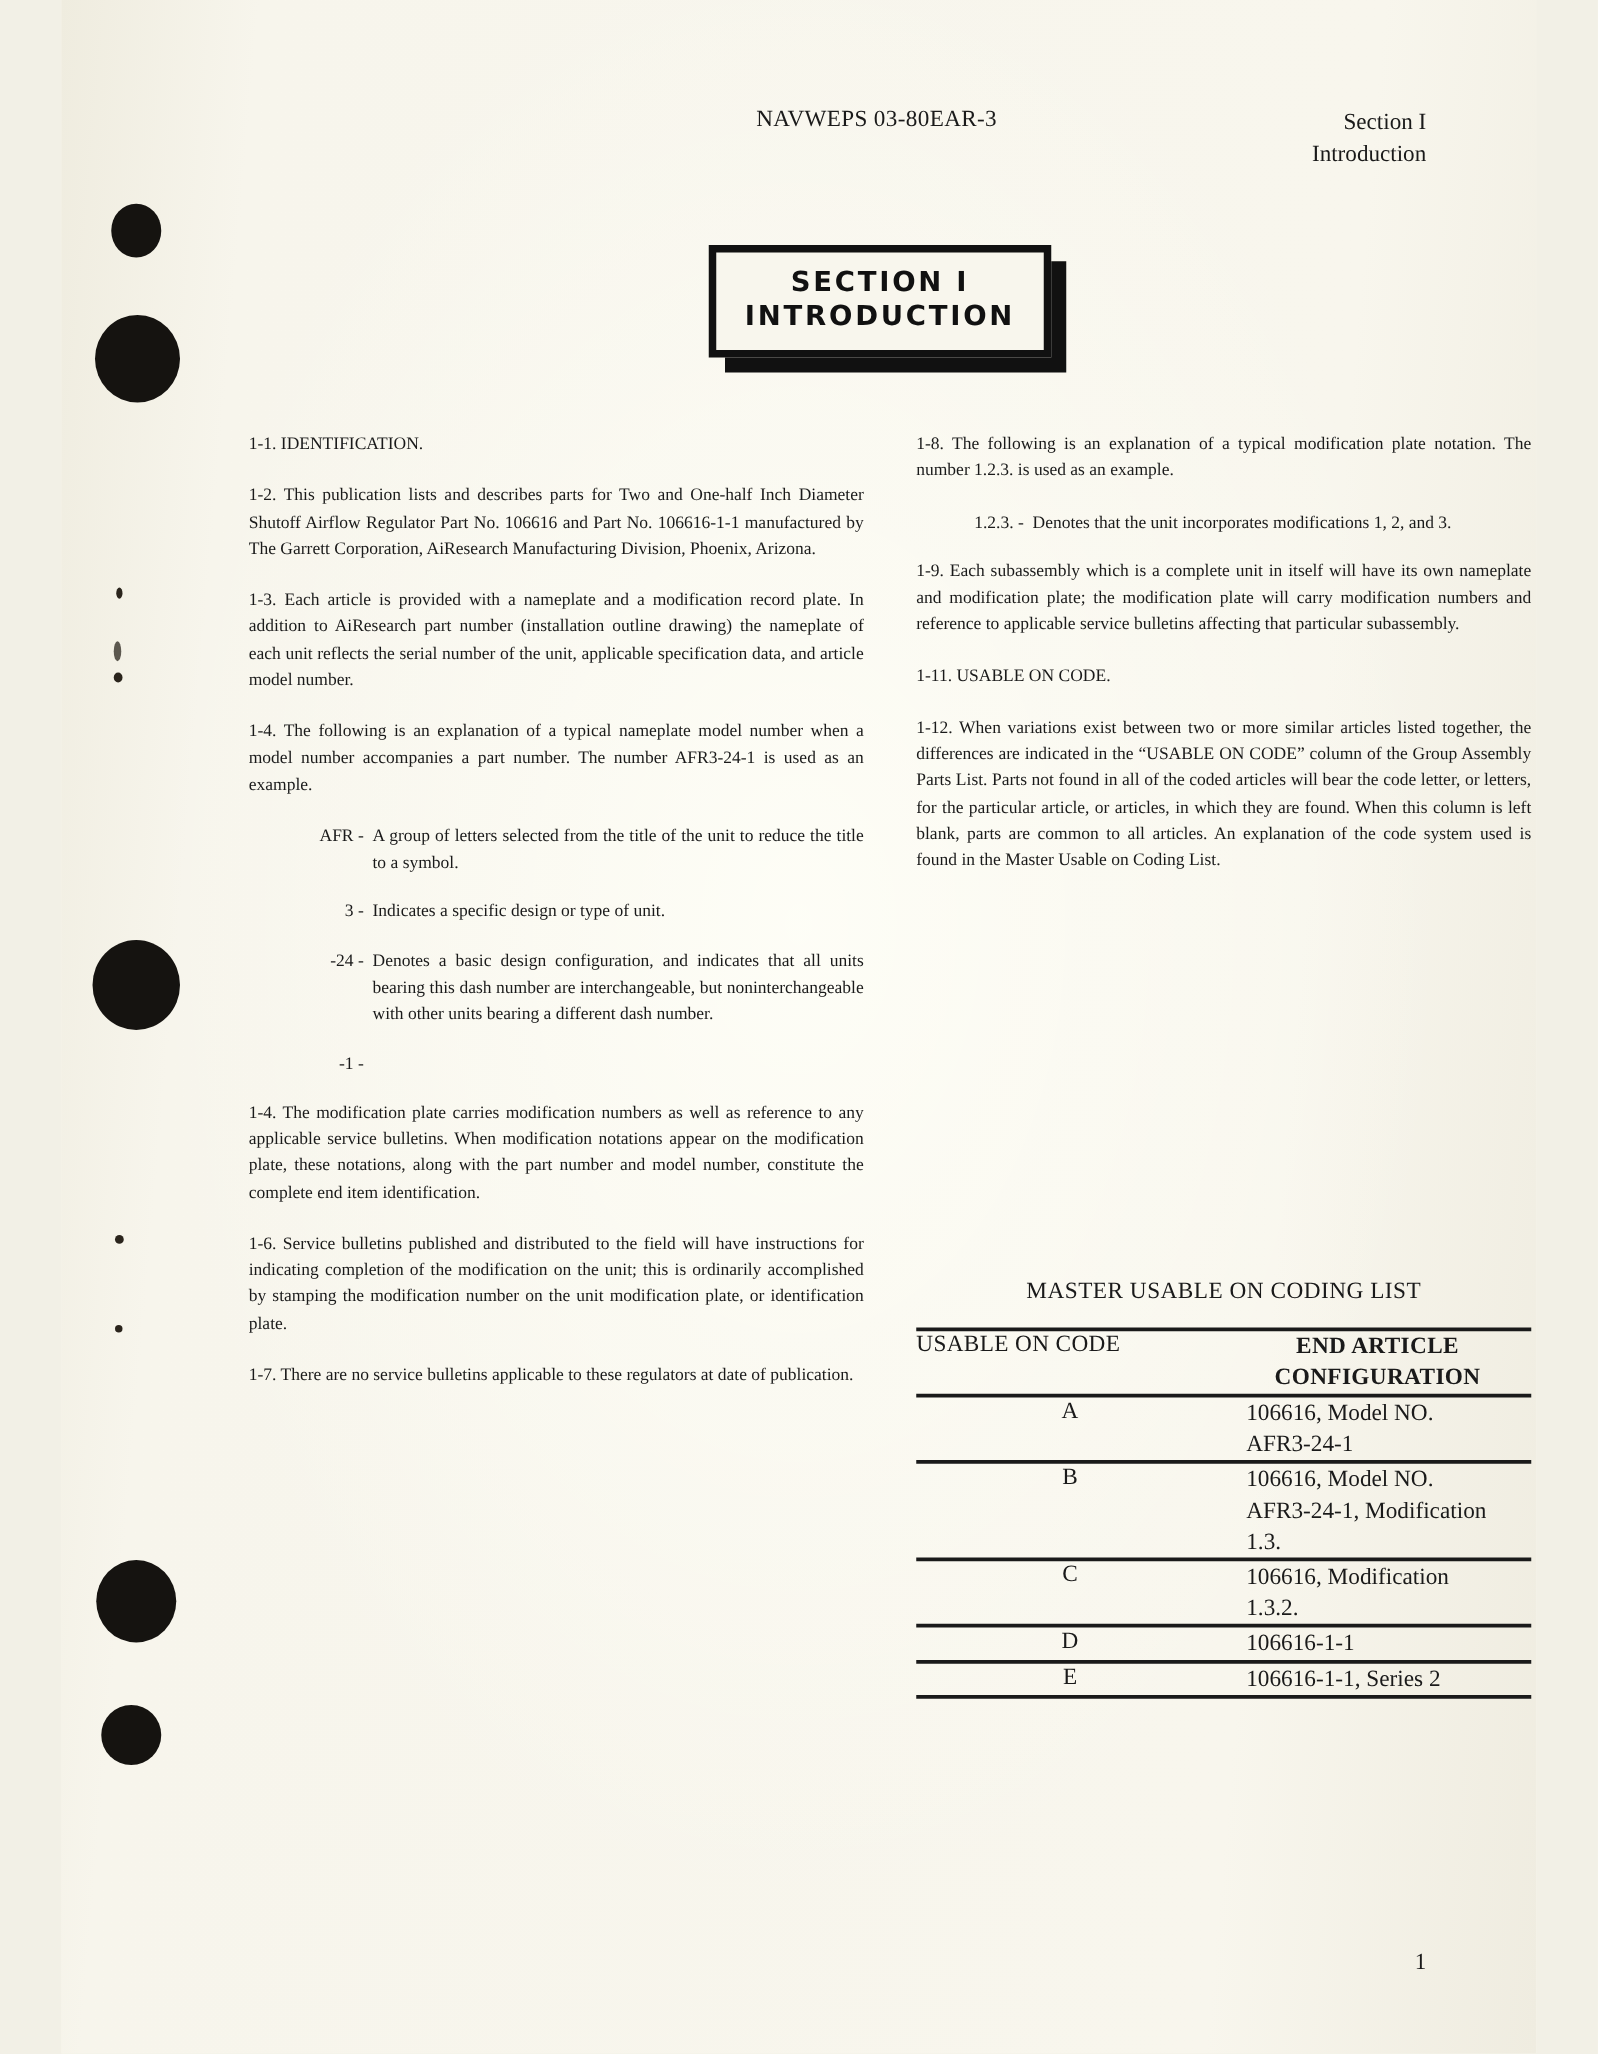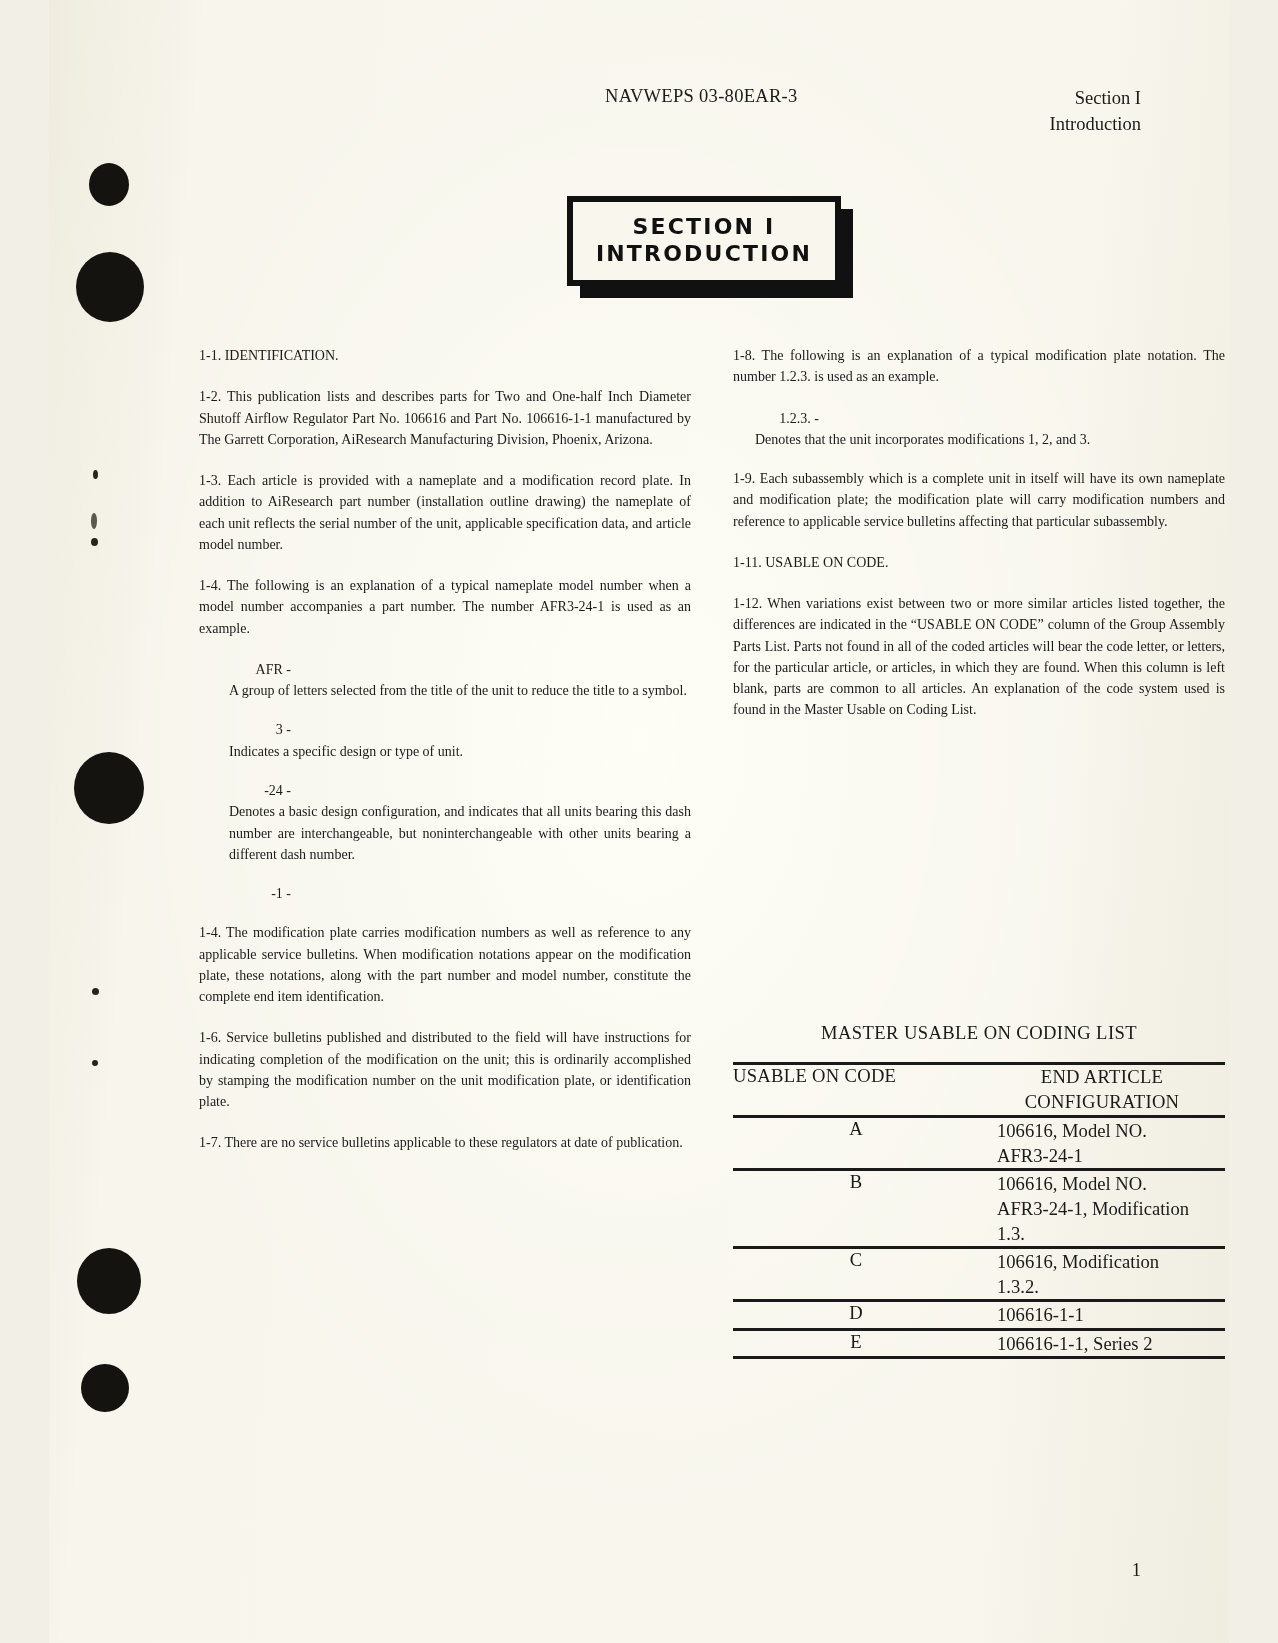--- a/index.html
+++ b/index.html
@@ -110,21 +110,20 @@
   }
   p.heading {
     margin: 0 0 20px 0;
     text-align: left;
   }
 
   
   .defitem {
     display: flex;
     margin: 0 0 18px 0;
-    flex-direction: column;
   }
   .defitem .lbl {
     flex: 0 0 auto;
     text-align: right;
     white-space: nowrap;
     padding-right: 7px;
   }
   .defitem .txt {
     flex: 1 1 auto;
     text-align: justify;
@@ -169,21 +168,21 @@
     padding: 27px 0 9px 0;
     vertical-align: bottom;
     font-weight: normal;
     letter-spacing: 0.3px;
   }
   .hdr-cell-right {
     width: 50%;
     text-align: center;
     padding: 13px 0 9px 0;
     vertical-align: bottom;
-    font-weight: normal;
+    font-weight: bold;
     line-height: 1.34;
     letter-spacing: 0.3px;
     margin-top: 32px;
   }
   .code-cell {
     text-align: center;
     padding: 16px 0 14px 0;
     width: 50%;
   }
   .cfg-cell {

